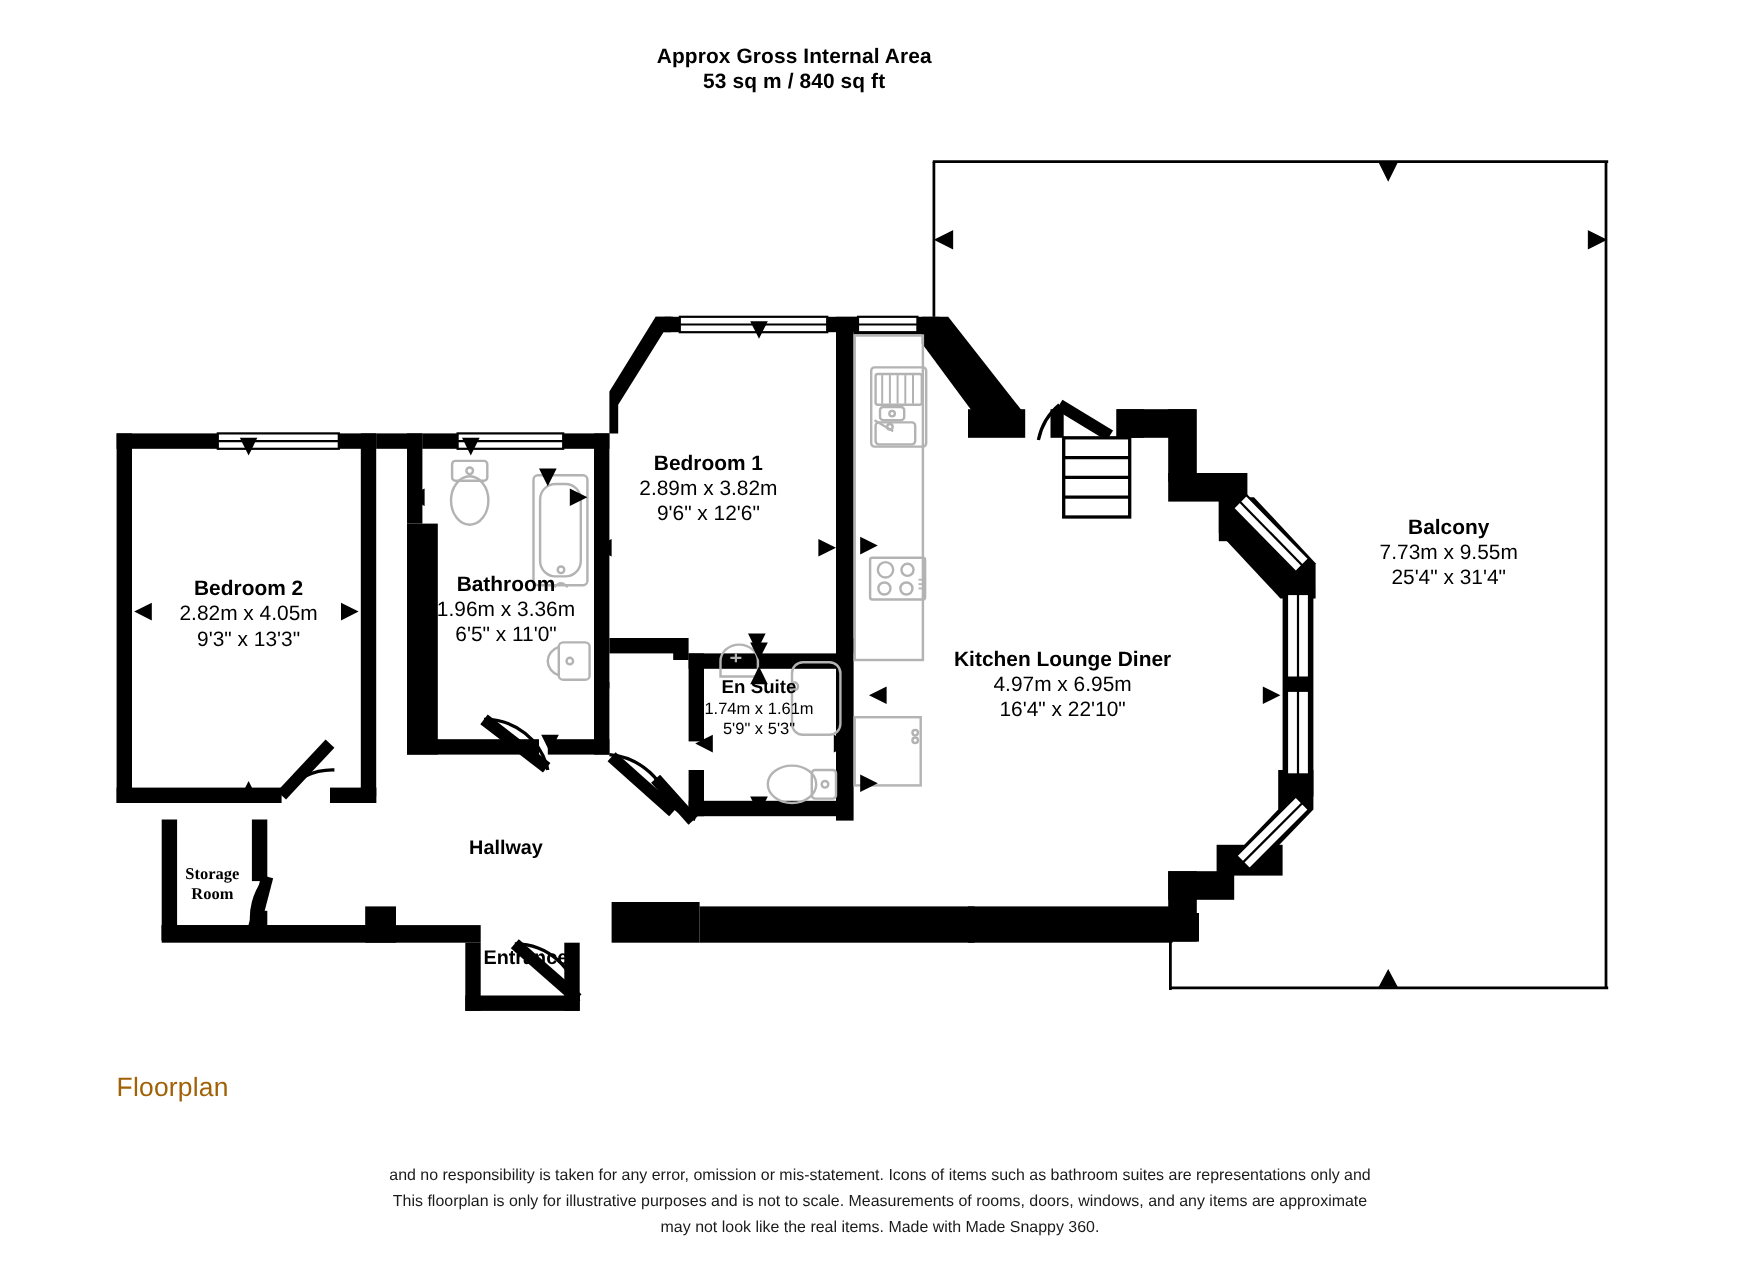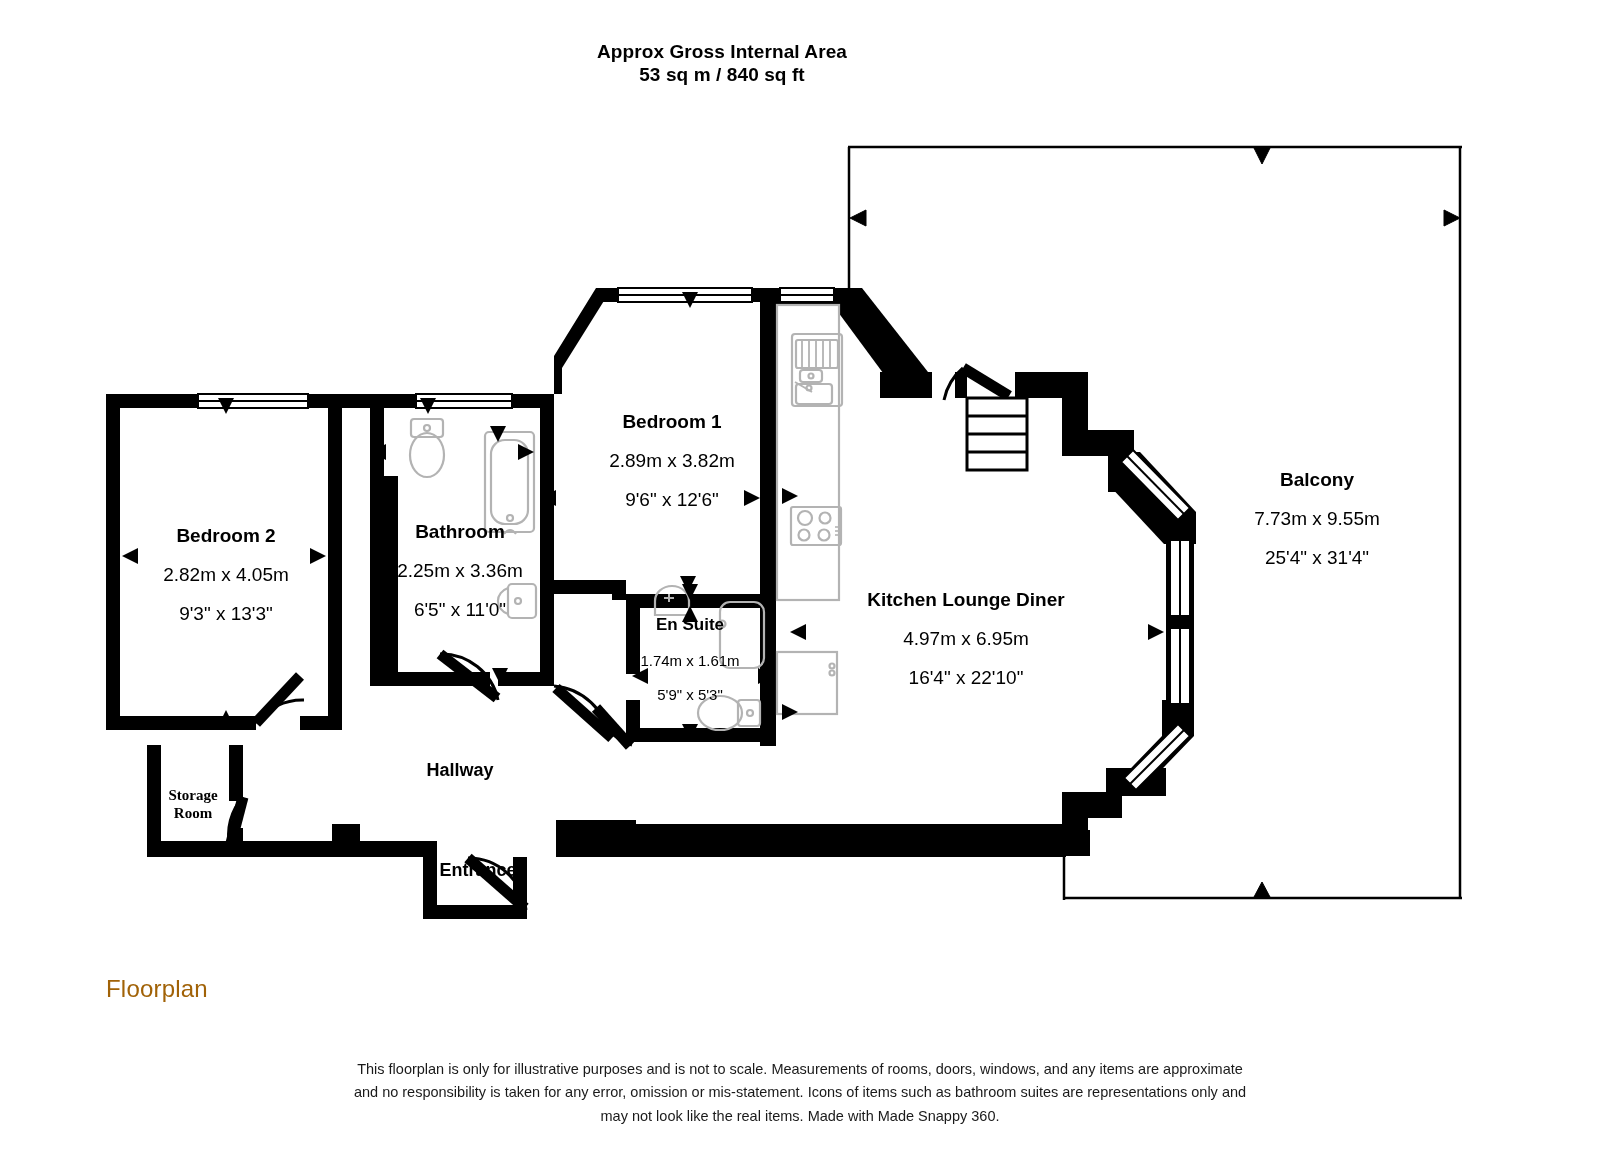--- a/index.html
+++ b/index.html
@@ -59,21 +59,20 @@
   .room-label .rl-name {
     font-size: 19px;
     font-weight: bold;
     display: block;
   }
   .room-label .rl-m,
   .room-label .rl-ft {
     font-size: 19px;
     font-weight: normal;
     display: block;
-    margin-top: 16px;
   }
   .room-label.small .rl-name { font-size: 17px; }
   .room-label.small .rl-m,
   .room-label.small .rl-ft { font-size: 15px; }
   .room-label.nameonly .rl-name { font-size: 18px; }
 
   
   .room-label.storage {
     line-height: 1.2;
     font-family: Liberation Serif, serif;
@@ -429,25 +428,25 @@
   </svg>
 
   <div class="room-label" style="left:66px; top:524px; width:320px;">
     <span class="rl-name">Bedroom 2</span>
     <span class="rl-m">2.82m x 4.05m</span>
     <span class="rl-ft">9'3" x 13'3"</span>
   </div>
 
   <div class="room-label" style="left:348px; top:520px; width:224px;">
     <span class="rl-name">Bathroom</span>
-    <span class="rl-m">2.25m x 3.36m</span>
+    <span class="rl-m">1.96m x 3.36m</span>
     <span class="rl-ft">6'5" x 11'0"</span>
   </div>
 
-  <div class="room-label" style="left:552px; top:410px; width:240px;">
+  <div class="room-label" style="left:524px; top:410px; width:240px;">
     <span class="rl-name">Bedroom 1</span>
     <span class="rl-m">2.89m x 3.82m</span>
     <span class="rl-ft">9'6" x 12'6"</span>
   </div>
 
   <div class="room-label small" style="left:602px; top:615px; width:176px;">
     <span class="rl-name">En Suite</span>
     <span class="rl-m">1.74m x 1.61m</span>
     <span class="rl-ft">5'9" x 5'3"</span>
   </div>
@@ -473,18 +472,18 @@
   </div>
 
   <div class="room-label storage" style="left:122px; top:786px; width:142px;">
     <span>Storage</span>
     <span>Room</span>
   </div>
 
   <div class="floorplan-caption">Floorplan</div>
 
   <div class="disclaimer">
+    <div>and no responsibility is taken for any error, omission or mis-statement. Icons of items such as bathroom suites are representations only and</div>
     <div>This floorplan is only for illustrative purposes and is not to scale. Measurements of rooms, doors, windows, and any items are approximate</div>
-    <div>and no responsibility is taken for any error, omission or mis-statement. Icons of items such as bathroom suites are representations only and</div>
     <div>may not look like the real items. Made with Made Snappy 360.</div>
   </div>
 
 </div>
 
 </body></html>

